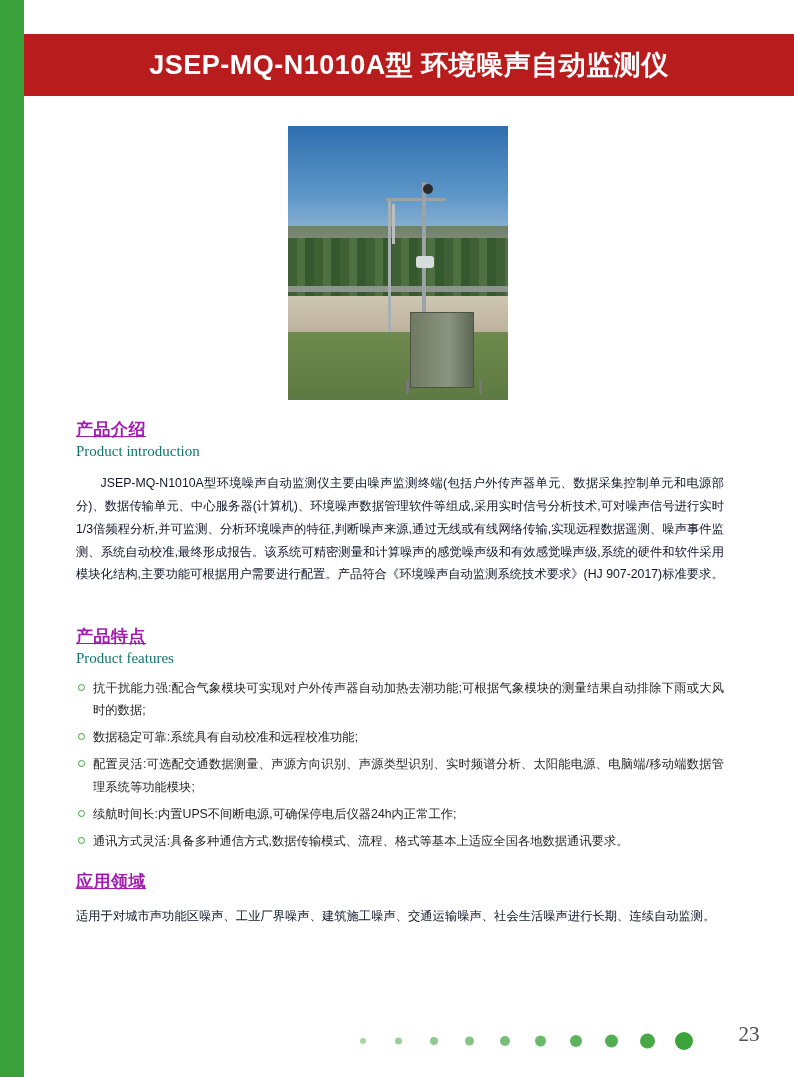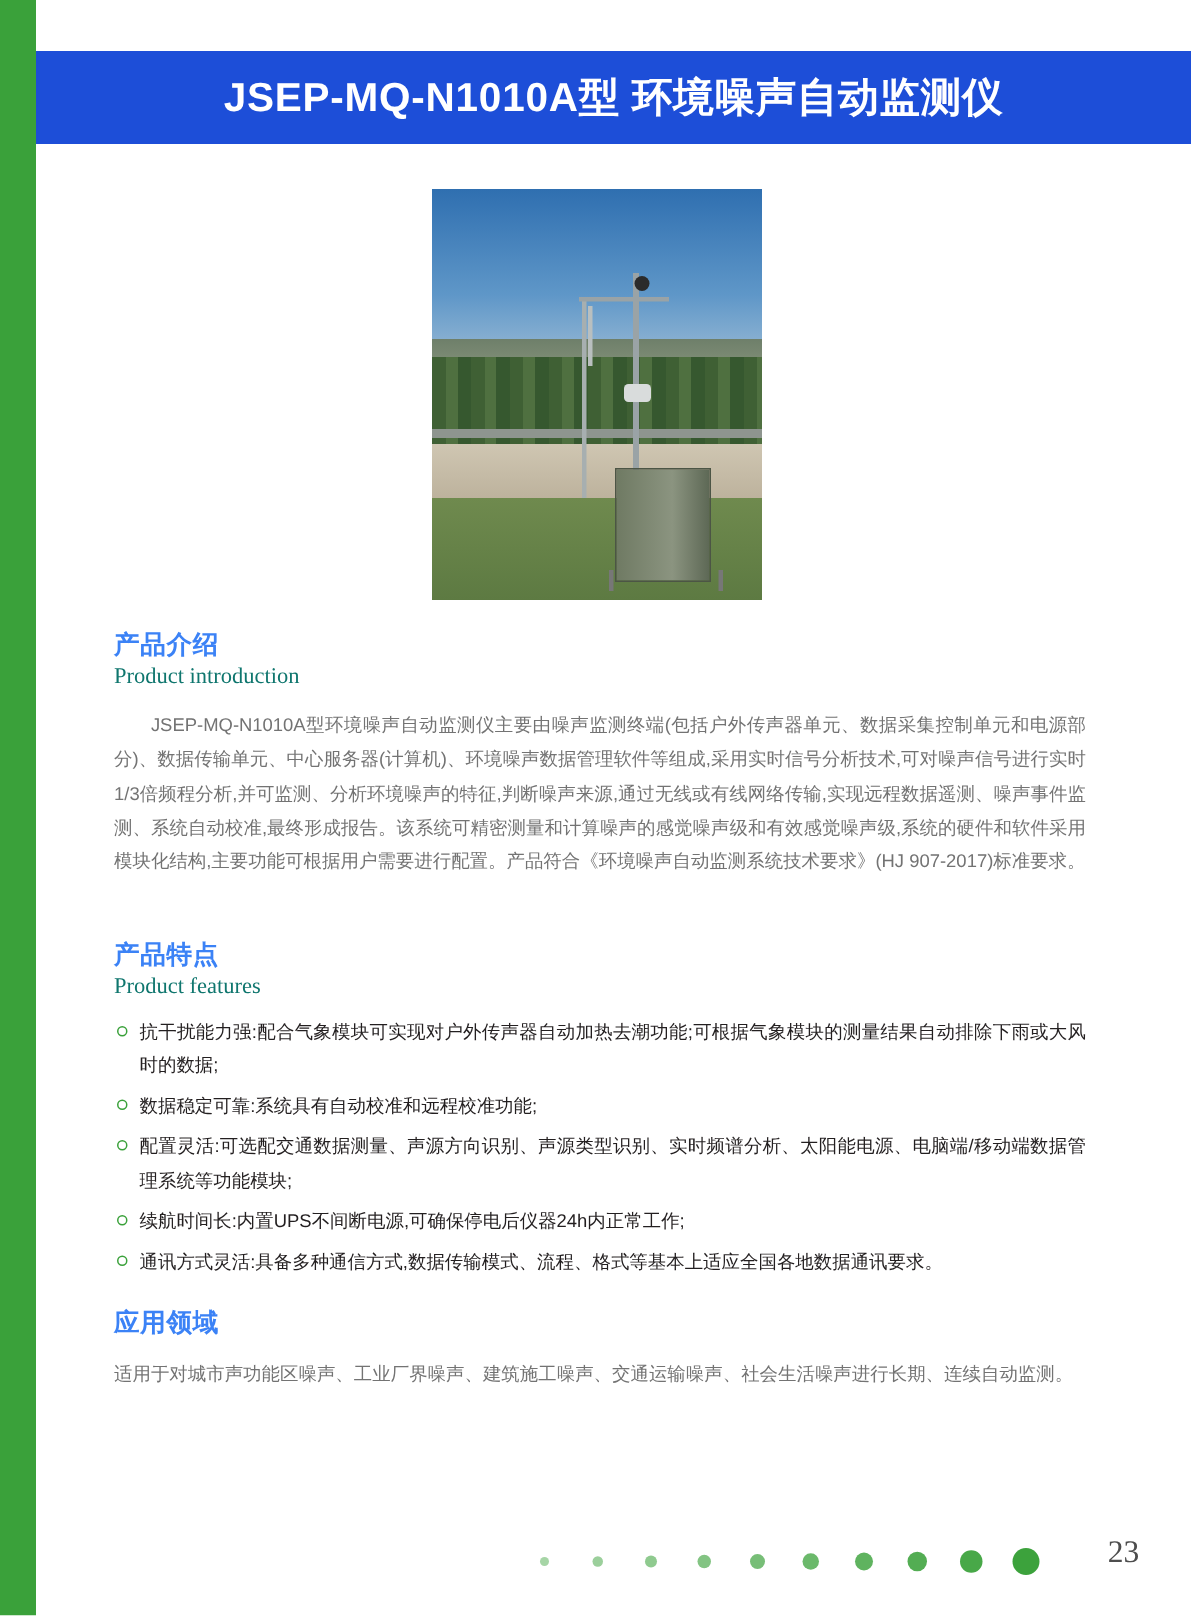--- a/index.html
+++ b/index.html
@@ -29,21 +29,21 @@
     height: 1077px;
     background: #3aa13a;
   }
   
   .header-band {
     position: absolute;
     left: 24px;
     top: 34px;
     width: 770px;
     height: 62px;
-    background: #1d4ed8;
+    background: #b91c1c;
   }
   .header-title {
     position: absolute;
     left: 0;
     top: 0;
     width: 770px;
     height: 62px;
     line-height: 62px;
     text-align: center;
     color: #ffffff;
@@ -133,34 +133,35 @@
   }
   
   .section {
     position: absolute;
     left: 76px;
     width: 648px;
   }
   .sec-title-cn {
     font-size: 17px;
     font-weight: bold;
-    color: #3b82f6;
+    color: #a21caf;
     margin: 0 0 2px 0;
     letter-spacing: 0.5px;
+    text-decoration: underline;
   }
   .sec-title-en {
     font-size: 15px;
     color: #0f766e;
     font-family: "Liberation Serif", serif;
     margin: 0 0 10px 0;
   }
   .body-text {
     font-size: 12.3px;
     line-height: 1.85;
-    color: #737373;
+    color: #0f172a;
     text-align: justify;
   }
   .indent {
     text-indent: 2em;
   }
   ul.features {
     list-style: none;
     margin: 0;
     padding: 0;
   }

